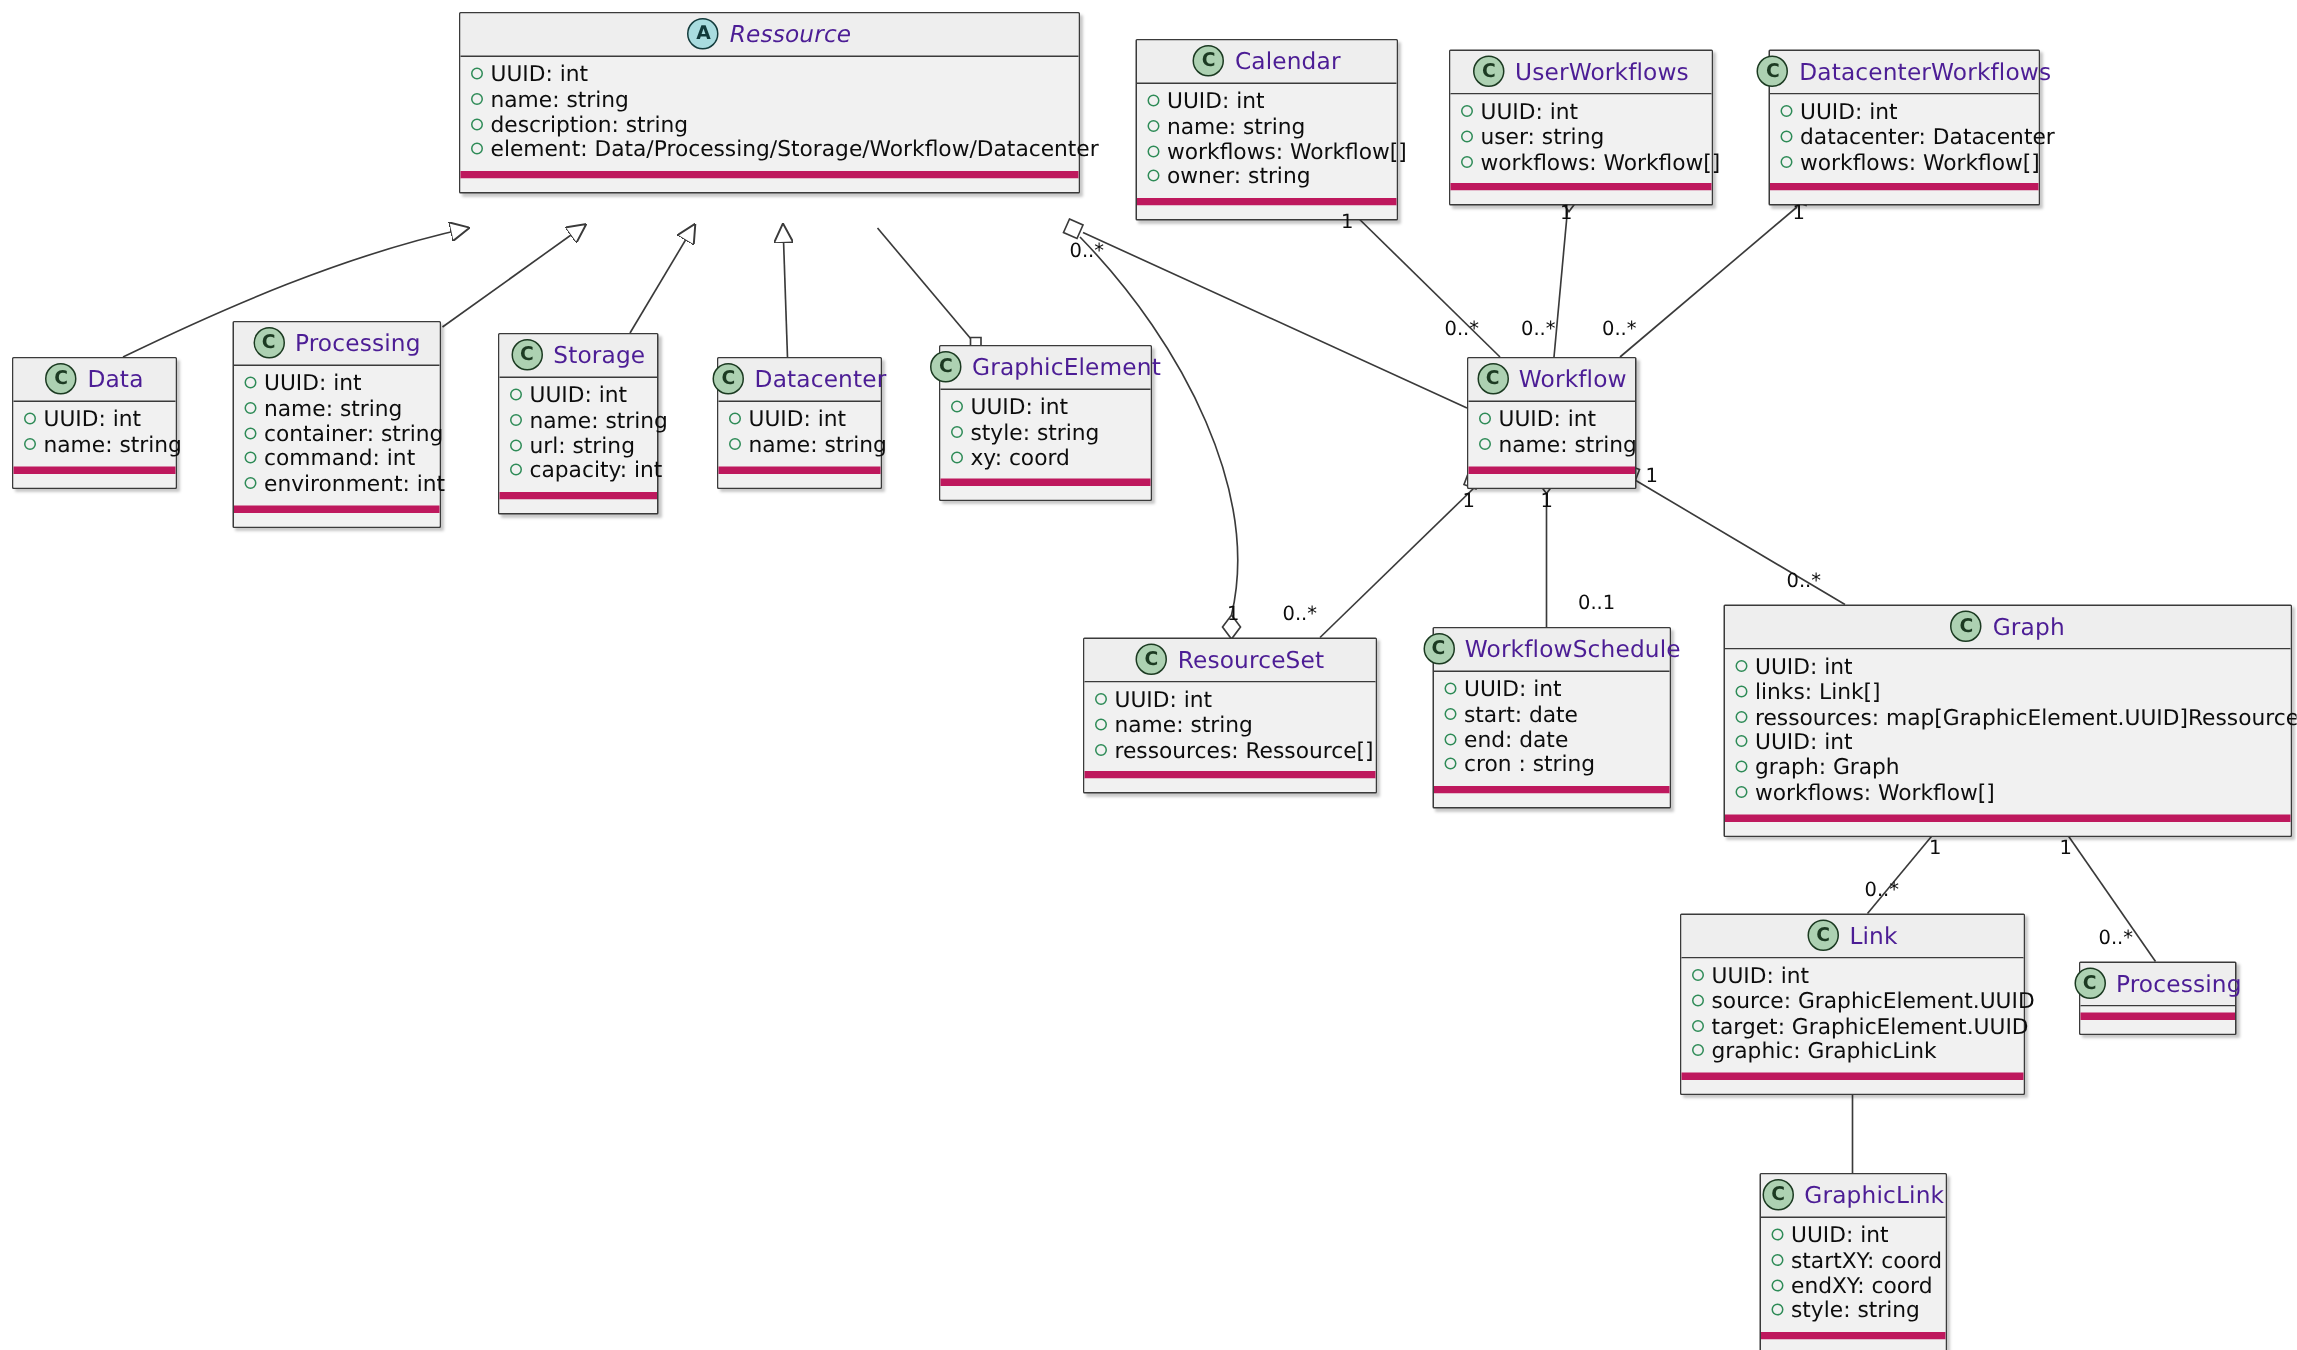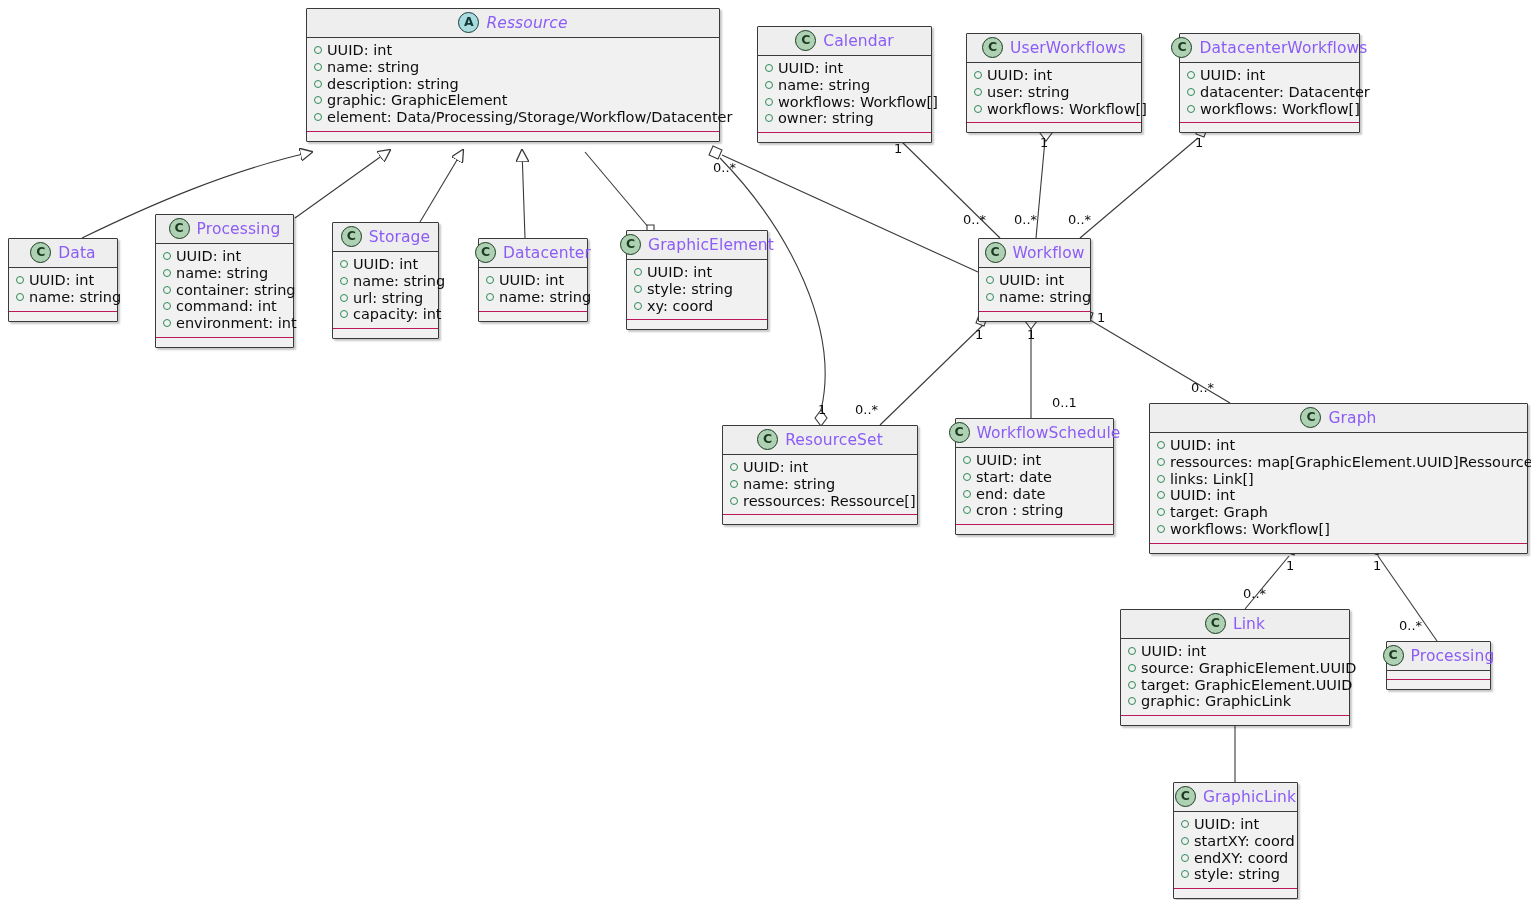--- a/index.html
+++ b/index.html
@@ -41,21 +41,21 @@
     align-items: center;
     justify-content: center;
     gap: 7px;
     padding: 3px 8px 4px 8px;
     background: #eeeeee;
     border-bottom: 1px solid #3a3a3a;
     white-space: nowrap;
   }
   .uml-title {
     font-size: 15.5px;
-    color: #8b5cf6;
+    color: #4c1d95;
     letter-spacing: 0.1px;
   }
   .uml-title.abstract {
     font-style: italic;
   }
   .stereo {
     width: 19px;
     height: 19px;
     flex: 0 0 19px;
     border-radius: 50%;
@@ -72,21 +72,21 @@
     color: #1c3a22;
   }
   .stereo.abs {
     background: #a9dcdf;
     border: 1.3px solid #133b3c;
     color: #123a3b;
   }
   .uml-attrs {
     box-sizing: border-box;
     padding: 4px 7px 5px 7px;
-    border-bottom: 1px solid #be185d;
+    border-bottom: 5px solid #be185d;
     background: #f1f1f1;
   }
   .uml-attrs.empty {
     height: 9px;
     padding: 0;
   }
   .attr {
     display: flex;
     align-items: baseline;
     gap: 5px;
@@ -187,24 +187,20 @@
           <div class="attr">
             <span class="attr-dot"></span>
             <span>name: string</span>
           </div>
           <div class="attr">
             <span class="attr-dot"></span>
             <span>description: string</span>
           </div>
           <div class="attr">
             <span class="attr-dot"></span>
-            <span>graphic: GraphicElement</span>
-          </div>
-          <div class="attr">
-            <span class="attr-dot"></span>
             <span>element: Data/Processing/Storage/Workflow/Datacenter</span>
           </div>
         </div>
         <div class="uml-methods"></div>
       </div>
       <div class="uml-class" style="left: 757px; top: 26px; width: 175px;">
         <div class="uml-header">
           <span class="stereo cls">C</span>
           <span class="uml-title">Calendar</span>
         </div>
@@ -447,33 +443,33 @@
           <span class="stereo cls">C</span>
           <span class="uml-title">Graph</span>
         </div>
         <div class="uml-attrs">
           <div class="attr">
             <span class="attr-dot"></span>
             <span>UUID: int</span>
           </div>
           <div class="attr">
             <span class="attr-dot"></span>
+            <span>links: Link[]</span>
+          </div>
+          <div class="attr">
+            <span class="attr-dot"></span>
             <span>ressources: map[GraphicElement.UUID]Ressource</span>
           </div>
           <div class="attr">
             <span class="attr-dot"></span>
-            <span>links: Link[]</span>
-          </div>
-          <div class="attr">
-            <span class="attr-dot"></span>
-            <span>UUID: int</span>
-          </div>
-          <div class="attr">
-            <span class="attr-dot"></span>
-            <span>target: Graph</span>
+            <span>UUID: int</span>
+          </div>
+          <div class="attr">
+            <span class="attr-dot"></span>
+            <span>graph: Graph</span>
           </div>
           <div class="attr">
             <span class="attr-dot"></span>
             <span>workflows: Workflow[]</span>
           </div>
         </div>
         <div class="uml-methods"></div>
       </div>
       <div class="uml-class" style="left: 1120px; top: 609px; width: 230px;">
         <div class="uml-header">

